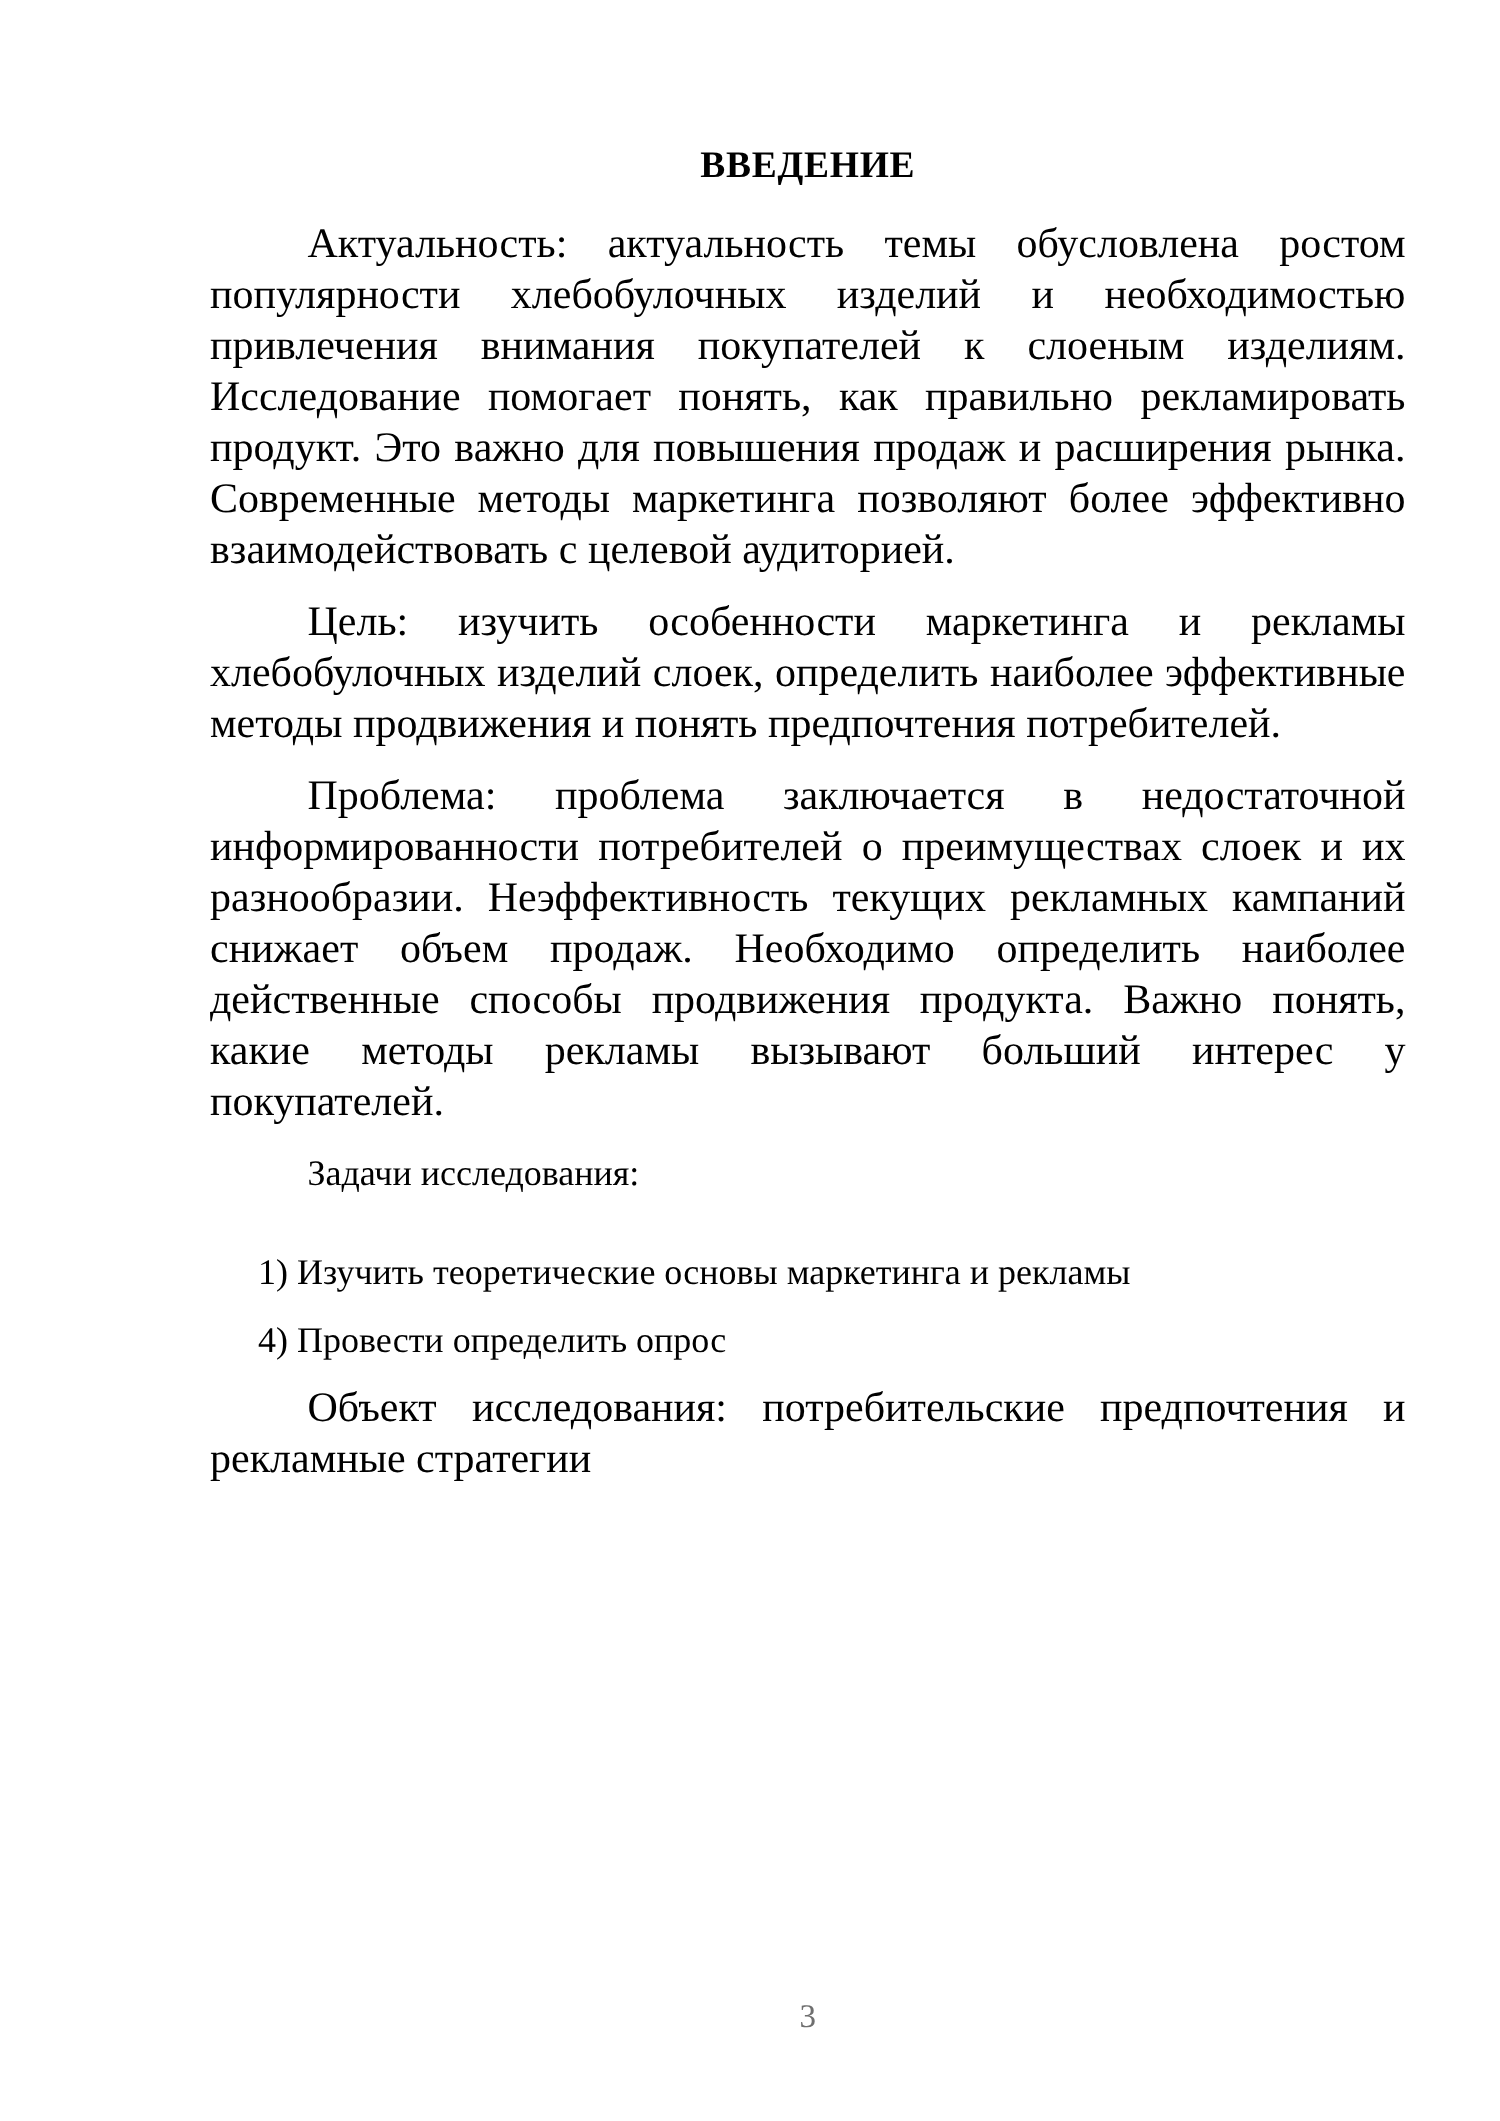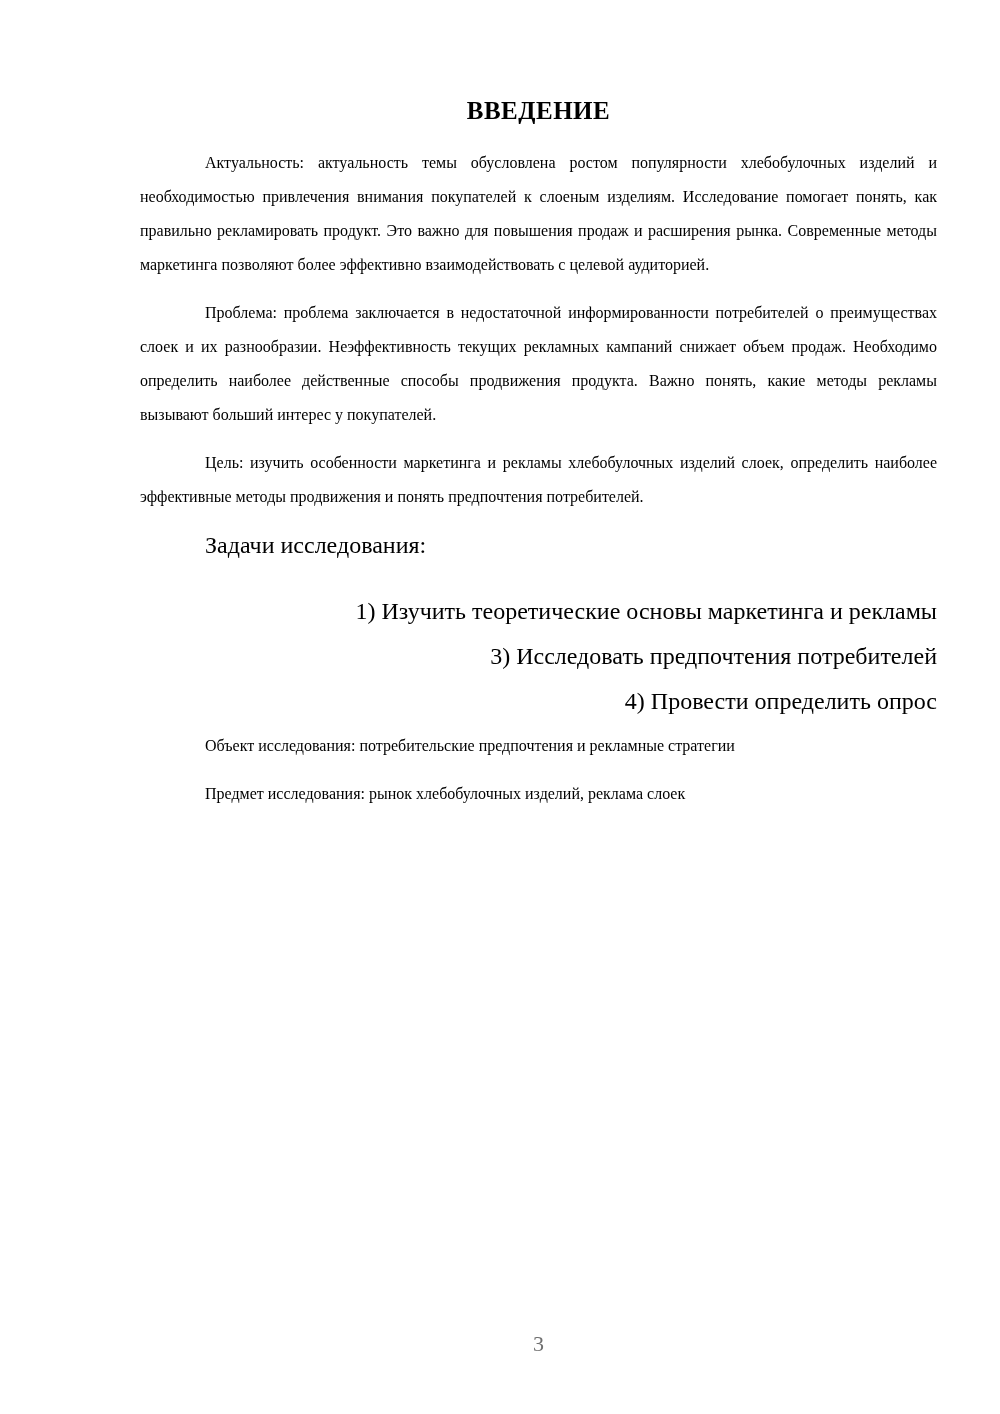--- a/index.html
+++ b/index.html
@@ -20,37 +20,36 @@
   }
   .title {
     font-size: 25px;
     font-weight: bold;
     text-align: center;
     margin: 0 0 20px 0;
     line-height: 30px;
     letter-spacing: 0.5px;
   }
   .para {
-    font-size: 16px;
+    font-size: 28px;
     line-height: 34px;
     text-align: justify;
     text-indent: 65px;
     margin: 0 0 14px 0;
   }
   .tasks-heading {
     font-size: 24px;
     line-height: 34px;
     text-indent: 65px;
     margin: 0 0 32px 0;
   }
   .tasks {
     list-style: none;
     margin: 0;
     padding: 0 0 0 32px;
-    text-align: right;
   }
   .tasks li {
     font-size: 24px;
     line-height: 34px;
     margin: 0 0 11px 0;
     white-space: nowrap;
   }
   .page-number {
     position: absolute;
     top: 1330px;
@@ -63,32 +62,30 @@
 </style>
 </head>
 <body>
 
 <div class="page" style="background: rgb(255, 255, 255); color: rgb(0, 0, 0);">
 
   <h1 class="title">ВВЕДЕНИЕ</h1>
 
   <p class="para">Актуальность: актуальность темы обусловлена ростом популярности хлебобулочных изделий и необходимостью привлечения внимания покупателей к слоеным изделиям. Исследование помогает понять, как правильно рекламировать продукт. Это важно для повышения продаж и расширения рынка. Современные методы маркетинга позволяют более эффективно взаимодействовать с целевой аудиторией.</p>
 
+  <p class="para">Цель: изучить особенности маркетинга и рекламы хлебобулочных изделий слоек, определить наиболее эффективные методы продвижения и понять предпочтения потребителей.</p>
+
   <p class="para">Проблема: проблема заключается в недостаточной информированности потребителей о преимуществах слоек и их разнообразии. Неэффективность текущих рекламных кампаний снижает объем продаж. Необходимо определить наиболее действенные способы продвижения продукта. Важно понять, какие методы рекламы вызывают больший интерес у покупателей.</p>
-
-  <p class="para">Цель: изучить особенности маркетинга и рекламы хлебобулочных изделий слоек, определить наиболее эффективные методы продвижения и понять предпочтения потребителей.</p>
 
   <p class="tasks-heading">Задачи исследования:</p>
 
   <ol class="tasks">
     <li><span>1)</span> <span>Изучить теоретические основы маркетинга и рекламы</span></li>
-    <li><span>3)</span> <span>Исследовать предпочтения потребителей</span></li>
     <li><span>4)</span> <span>Провести определить опрос</span></li>
   </ol>
 
   <p class="para">Объект исследования: потребительские предпочтения и рекламные стратегии</p>
 
-  <p class="para">Предмет исследования: рынок хлебобулочных изделий, реклама слоек</p>
 
 
   <div class="page-number" style="color: rgb(111, 111, 111);">3</div>
 
 </div>
 
 </body></html>

